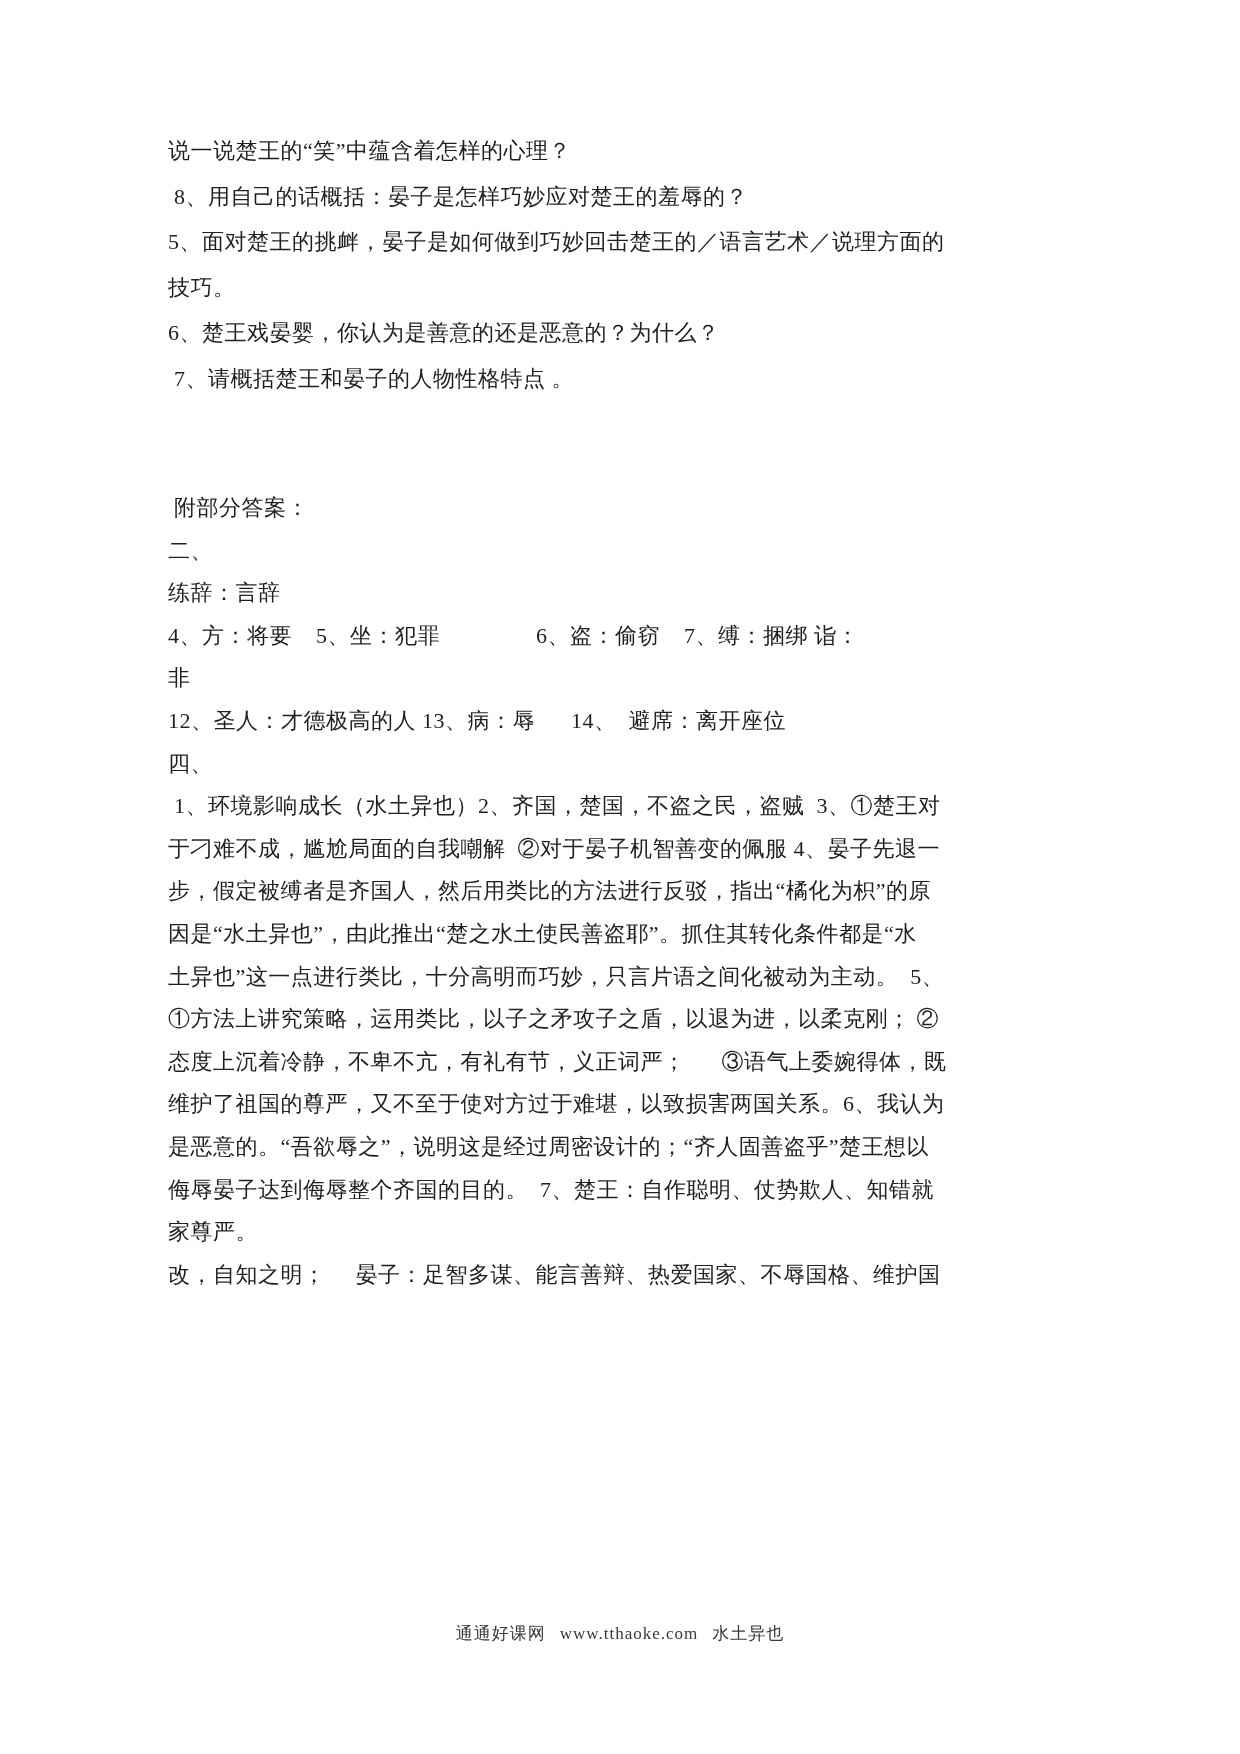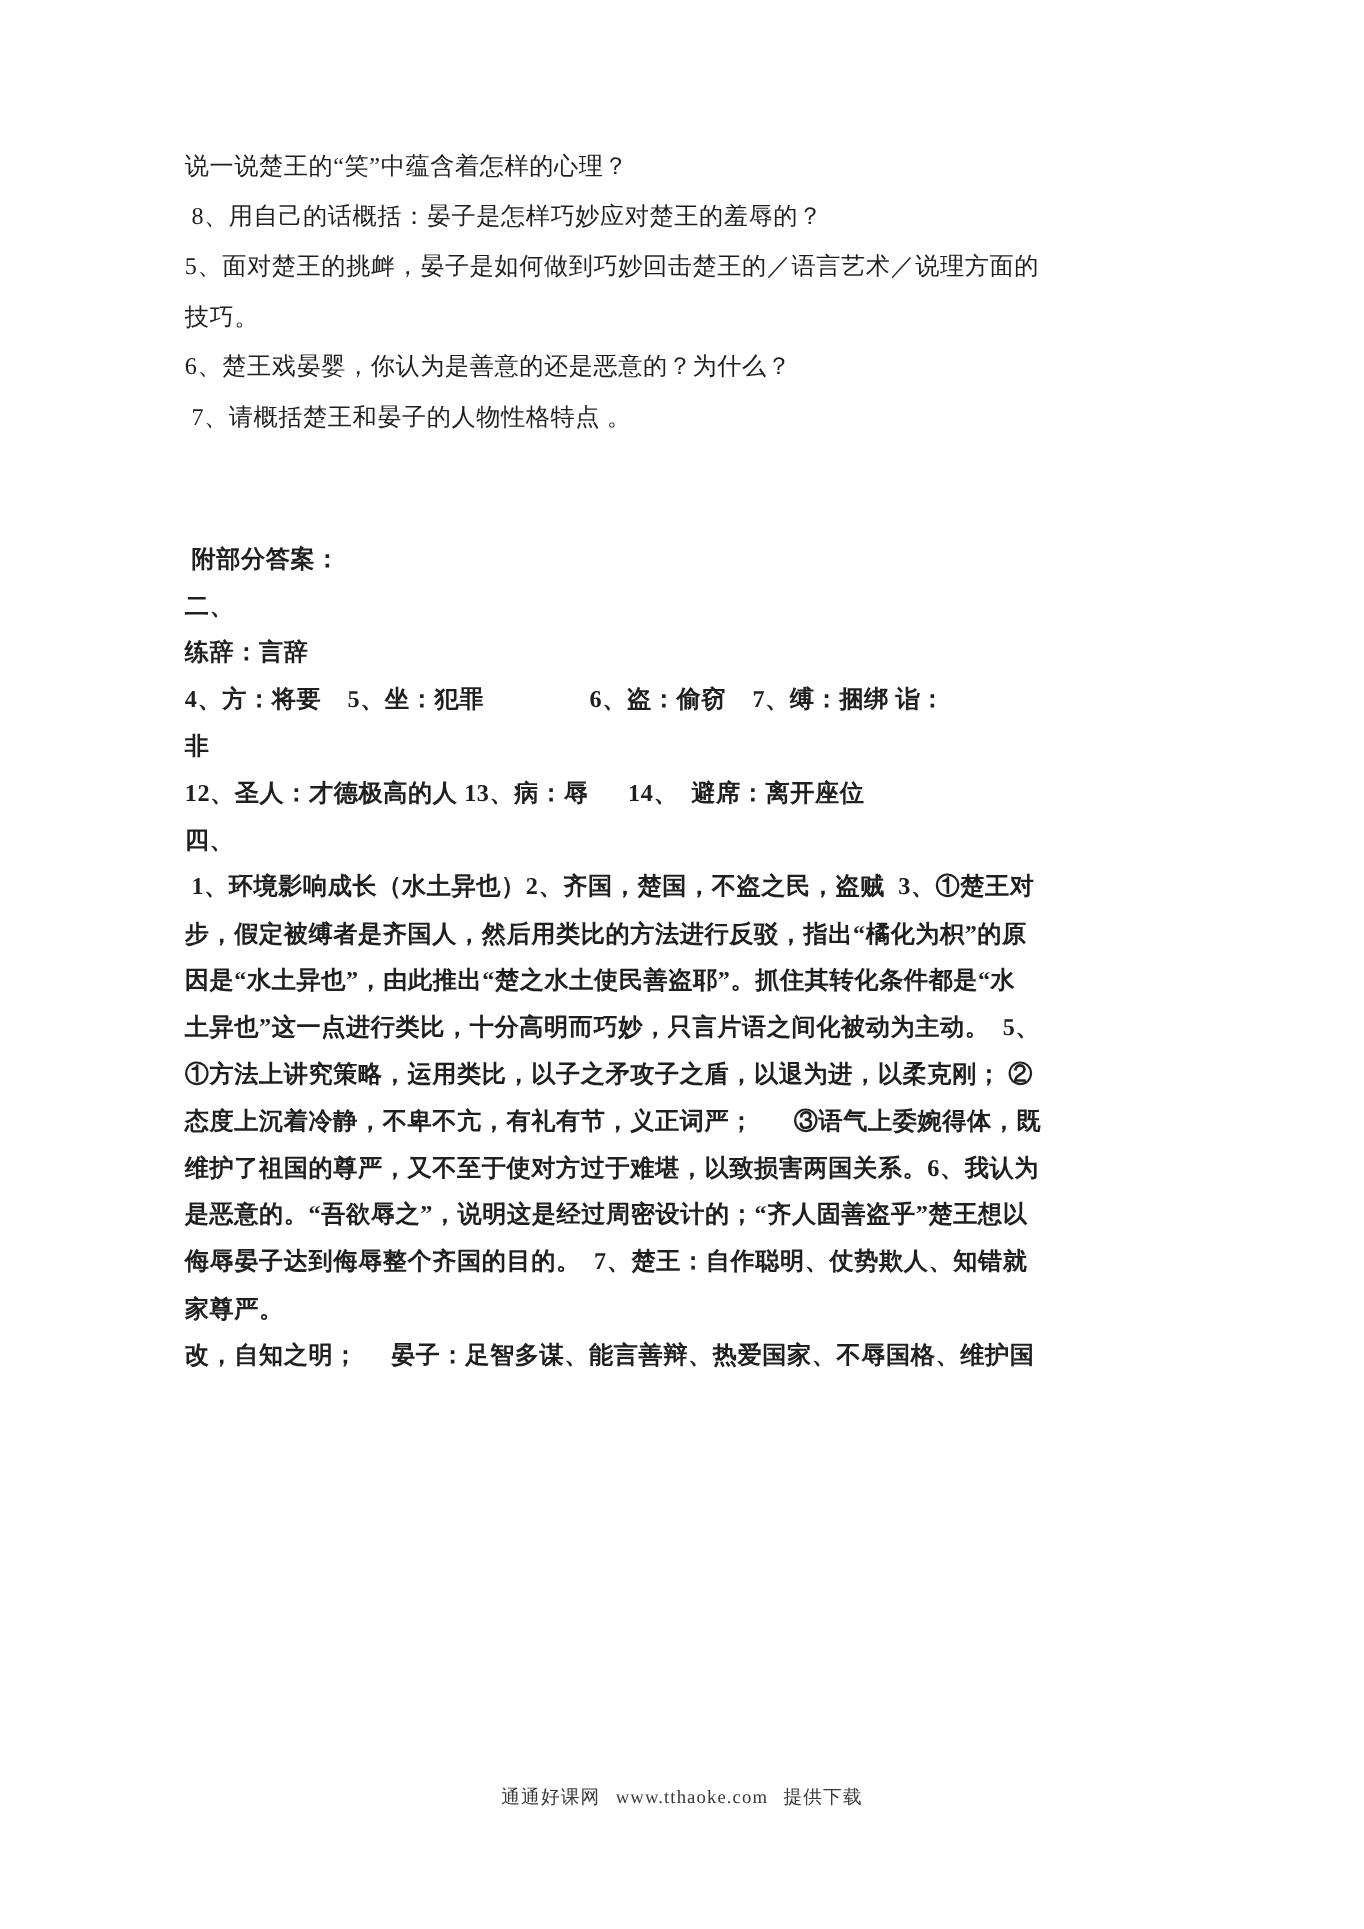--- a/index.html
+++ b/index.html
@@ -29,21 +29,20 @@
   .questions .line {
     line-height: 45.5px;
     min-height: 45.5px;
   }
   .answers {
     margin-top: 86px;
   }
   .answers .line {
     line-height: 42.6px;
     min-height: 42.6px;
-    font-weight: bold;
   }
   .footer {
     position: absolute;
     top: 1622px;
     left: 0;
     width: 100%;
     text-align: center;
     font-size: 17px;
     color: #383838;
     letter-spacing: 1px;
@@ -68,29 +67,30 @@
 
   <div class="answers">
     <div class="line"> 附部分答案：</div>
     <div class="line">二、</div>
     <div class="line">练辞：言辞</div>
     <div class="line">4、方：将要    5、坐：犯罪                6、盗：偷窃    7、缚：捆绑 诣：</div>
     <div class="line">非</div>
     <div class="line">12、圣人：才德极高的人 13、病：辱      14、  避席：离开座位</div>
     <div class="line">四、</div>
     <div class="line"> 1、环境影响成长（水土异也）2、齐国，楚国，不盗之民，盗贼  3、①楚王对</div>
+    <div class="line">于刁难不成，尴尬局面的自我嘲解  ②对于晏子机智善变的佩服 4、晏子先退一</div>
     <div class="line">步，假定被缚者是齐国人，然后用类比的方法进行反驳，指出“橘化为枳”的原</div>
     <div class="line">因是“水土异也”，由此推出“楚之水土使民善盗耶”。抓住其转化条件都是“水</div>
     <div class="line">土异也”这一点进行类比，十分高明而巧妙，只言片语之间化被动为主动。  5、</div>
     <div class="line">①方法上讲究策略，运用类比，以子之矛攻子之盾，以退为进，以柔克刚； ②</div>
     <div class="line">态度上沉着冷静，不卑不亢，有礼有节，义正词严；      ③语气上委婉得体，既</div>
     <div class="line">维护了祖国的尊严，又不至于使对方过于难堪，以致损害两国关系。6、我认为</div>
     <div class="line">是恶意的。“吾欲辱之”，说明这是经过周密设计的；“齐人固善盗乎”楚王想以</div>
     <div class="line">侮辱晏子达到侮辱整个齐国的目的。  7、楚王：自作聪明、仗势欺人、知错就</div>
     <div class="line">家尊严。</div>
     <div class="line">改，自知之明；     晏子：足智多谋、能言善辩、热爱国家、不辱国格、维护国</div>
   </div>
 
 </div>
 
 <div class="footer">
-  <span>通通好课网</span><span>www.tthaoke.com</span><span>提供下载</span>
+  <span>通通好课网</span><span>www.tthaoke.com</span><span>水土异也</span>
 </div>
 
 </body></html>

